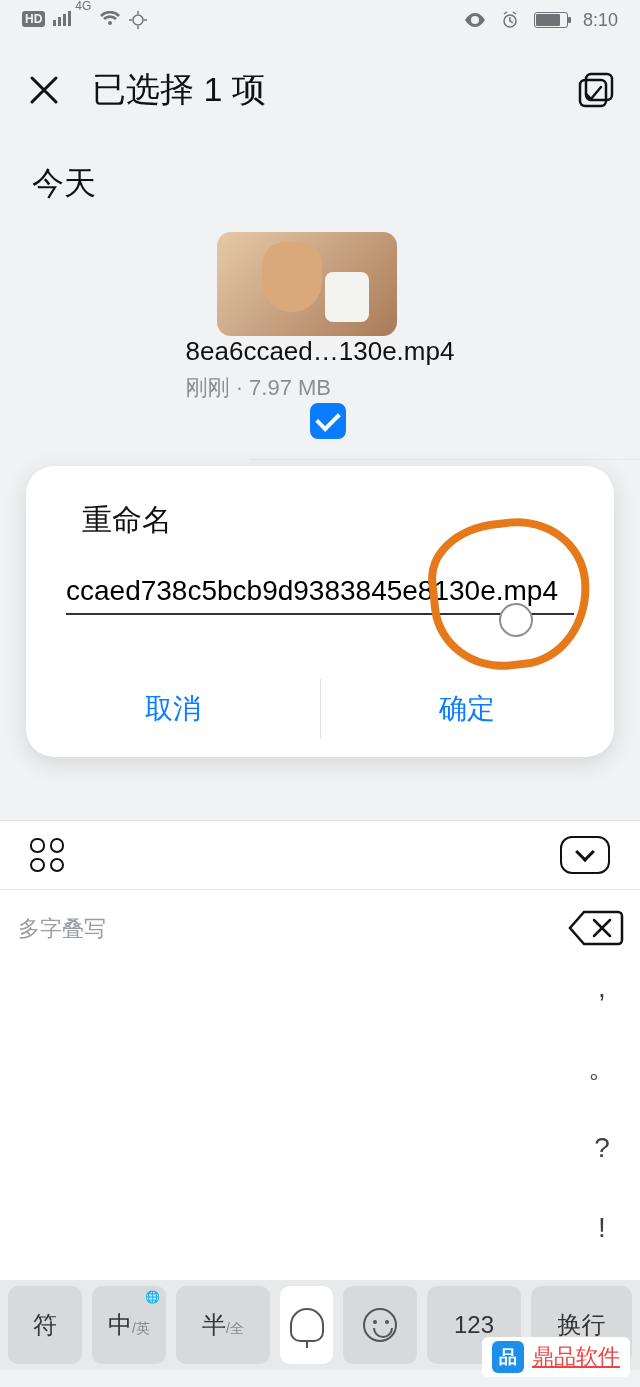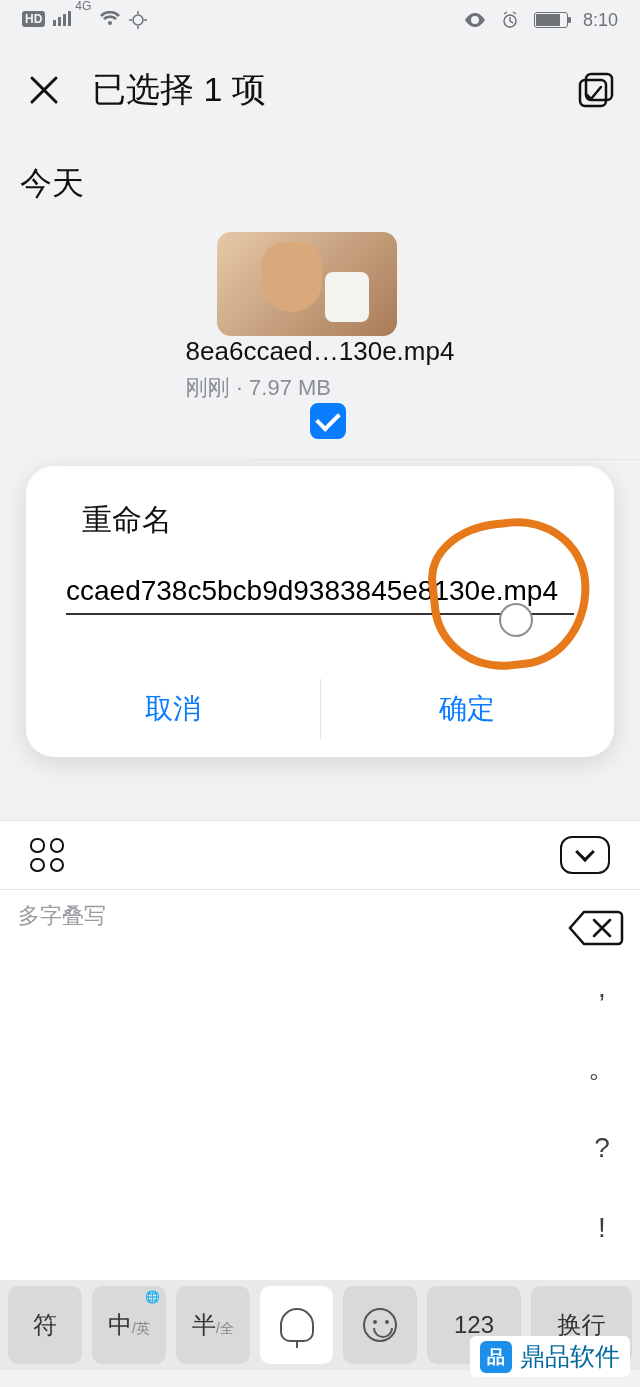--- a/index.html
+++ b/index.html
@@ -19,21 +19,21 @@
   .battery .body::after { content:""; position:absolute; right:-4px; top:4px; width:3px; height:6px; background:#6f7378; border-radius:1px; }
   .battery .fill { position:absolute; left:1px; top:1px; bottom:1px; width:75%; background:#6f7378; border-radius:1px; }
 
   
   .header { height: 100px; display:flex; align-items:center; padding: 0 24px; gap: 28px; }
   .close-x { width:40px; height:40px; }
   .title { font-size: 34px; font-weight: 500; color:#111; }
   .sel-all { margin-left:auto; width:40px; height:40px; }
 
   
-  .section-label { padding: 22px 40px 14px 20px; font-size: 32px; font-weight: 500; color:#111; }
+  .section-label { padding: 22px 40px 14px 32px; font-size: 32px; font-weight: 500; color:#111; }
 
   
   .item { display:flex; align-items:center; padding: 12px 40px 12px 40px; flex-direction: column; }
   .thumb { width:180px; height:104px; border-radius:14px; flex-shrink:0; margin-right:26px; position:relative; overflow:hidden; }
   .thumb.t1 { background: linear-gradient(135deg,#e6c9a8,#a97b58); }
   .thumb.t1::before { content:""; position:absolute; left:45px; top:10px; width:60px; height:70px; background:#d9a97b; border-radius:30px 30px 40px 40px; }
   .thumb.t1::after { content:""; position:absolute; left:108px; top:40px; width:44px; height:50px; background:#f3f3f0; border-radius:8px; }
   .thumb.t2 { background: linear-gradient(#2a2a2a,#2a2a2a); display:flex; }
   .thumb.t2 .p { flex:1; margin:6px 2px; background:#caa58a; border-radius:4px; position:relative; }
   .thumb.t2 .p::before{content:"";position:absolute;top:4px;left:4px;width:10px;height:10px;background:#fff;border-radius:50%;}
@@ -59,42 +59,42 @@
 
   
   .kbd-top { position:absolute; left:0; right:0; top:820px; height:70px; background:#fff; border-top:1px solid #e3e4e6; border-bottom:1px solid #e3e4e6; display:flex; align-items:center; padding:0 30px; }
   .grid-icon { display:grid; grid-template-columns:1fr 1fr; grid-template-rows:1fr 1fr; gap:5px; width:34px; height:34px; }
   .grid-icon span { border:2.5px solid #111; border-radius:7px; }
   .more-btn { margin-left:auto; width:50px; height:38px; border:2.5px solid #111; border-radius:12px; display:flex; align-items:center; justify-content:center; }
   .chev-down { width:14px; height:14px; border:solid #111; border-width:0 3px 3px 0; transform:rotate(45deg); margin-top:-6px; }
 
   
   .hw-area { position:absolute; left:0; right:0; top:890px; background:#fff; height:390px; }
-  .hw-hint { position:absolute; left:18px; top:11px; color:#9a9da2; font-size:22px; }
+  .hw-hint { position:absolute; left:18px; top:24px; color:#9a9da2; font-size:22px; }
   .backspace { position:absolute; right:16px; top:18px; width:56px; height:40px; }
   .backspace svg { width:100%; height:100%; }
   .side-keys { position:absolute; right:10px; top:70px; display:flex; flex-direction:column; align-items:center; gap:24px; }
   .sk { width:56px; height:56px; display:flex; align-items:center; justify-content:center; font-size:28px; color:#3e3f42; }
 
   
   .kbd-row { position:absolute; left:0; right:0; top:1280px; height:90px; background:#e8e9eb; display:flex; padding:6px 8px; gap:10px; }
   .key { background:#d8d9db; border-radius:10px; display:flex; flex-direction:column; align-items:center; justify-content:center; color:#333; font-size:24px; position:relative; }
   .key .sup { position:absolute; top:4px; right:6px; font-size:12px; color:#666; }
   .key.light { background:#fff; }
-  .k1{width:74px}.k2{width:74px}.k3{width:74px}.k4{flex:1}.k5{width:74px}.k6{width:94px}.k7{width:101px}
+  .k1{width:74px}.k2{width:74px}.k3{width:94px}.k4{flex:1}.k5{width:74px}.k6{width:94px}.k7{width:101px}
   .mic { width:34px; height:34px; border:2px solid #555; border-radius:17px 17px 10px 10px; position:relative; }
   .mic::after{content:"";position:absolute;left:50%;bottom:-8px;width:2px;height:8px;background:#555;transform:translateX(-50%);}
   .smile { width:34px; height:34px; border:2px solid #555; border-radius:50%; position:relative; }
   .smile::before{content:"";position:absolute;left:8px;top:10px;width:4px;height:4px;background:#555;border-radius:50%;box-shadow:12px 0 #555;}
   .smile::after{content:"";position:absolute;left:8px;top:18px;width:16px;height:8px;border:2px solid #555;border-top:none;border-radius:0 0 10px 10px;}
 
   
   .wm { position:absolute; right:10px; bottom:10px; display:flex; align-items:center; gap:8px; background:#fff; padding:4px 10px; border-radius:6px; z-index:50; }
   .wm-logo { width:32px; height:32px; background:#1b8fea; border-radius:6px; display:flex; align-items:center; justify-content:center; color:#fff; font-size:18px; font-weight:bold; }
-  .wm-txt { font-size:25px; color:#0369a1; font-weight:500; }
+  .wm-txt { font-size:22px; color:#ef4444; font-weight:500;text-decoration:underline; }
 </style>
 </head>
 <body>
 
 <div class="screen">
 
   <div class="status-bar">
     <div class="status-left">
       <span class="hd-badge">HD</span>
       <span class="sig-bars">

